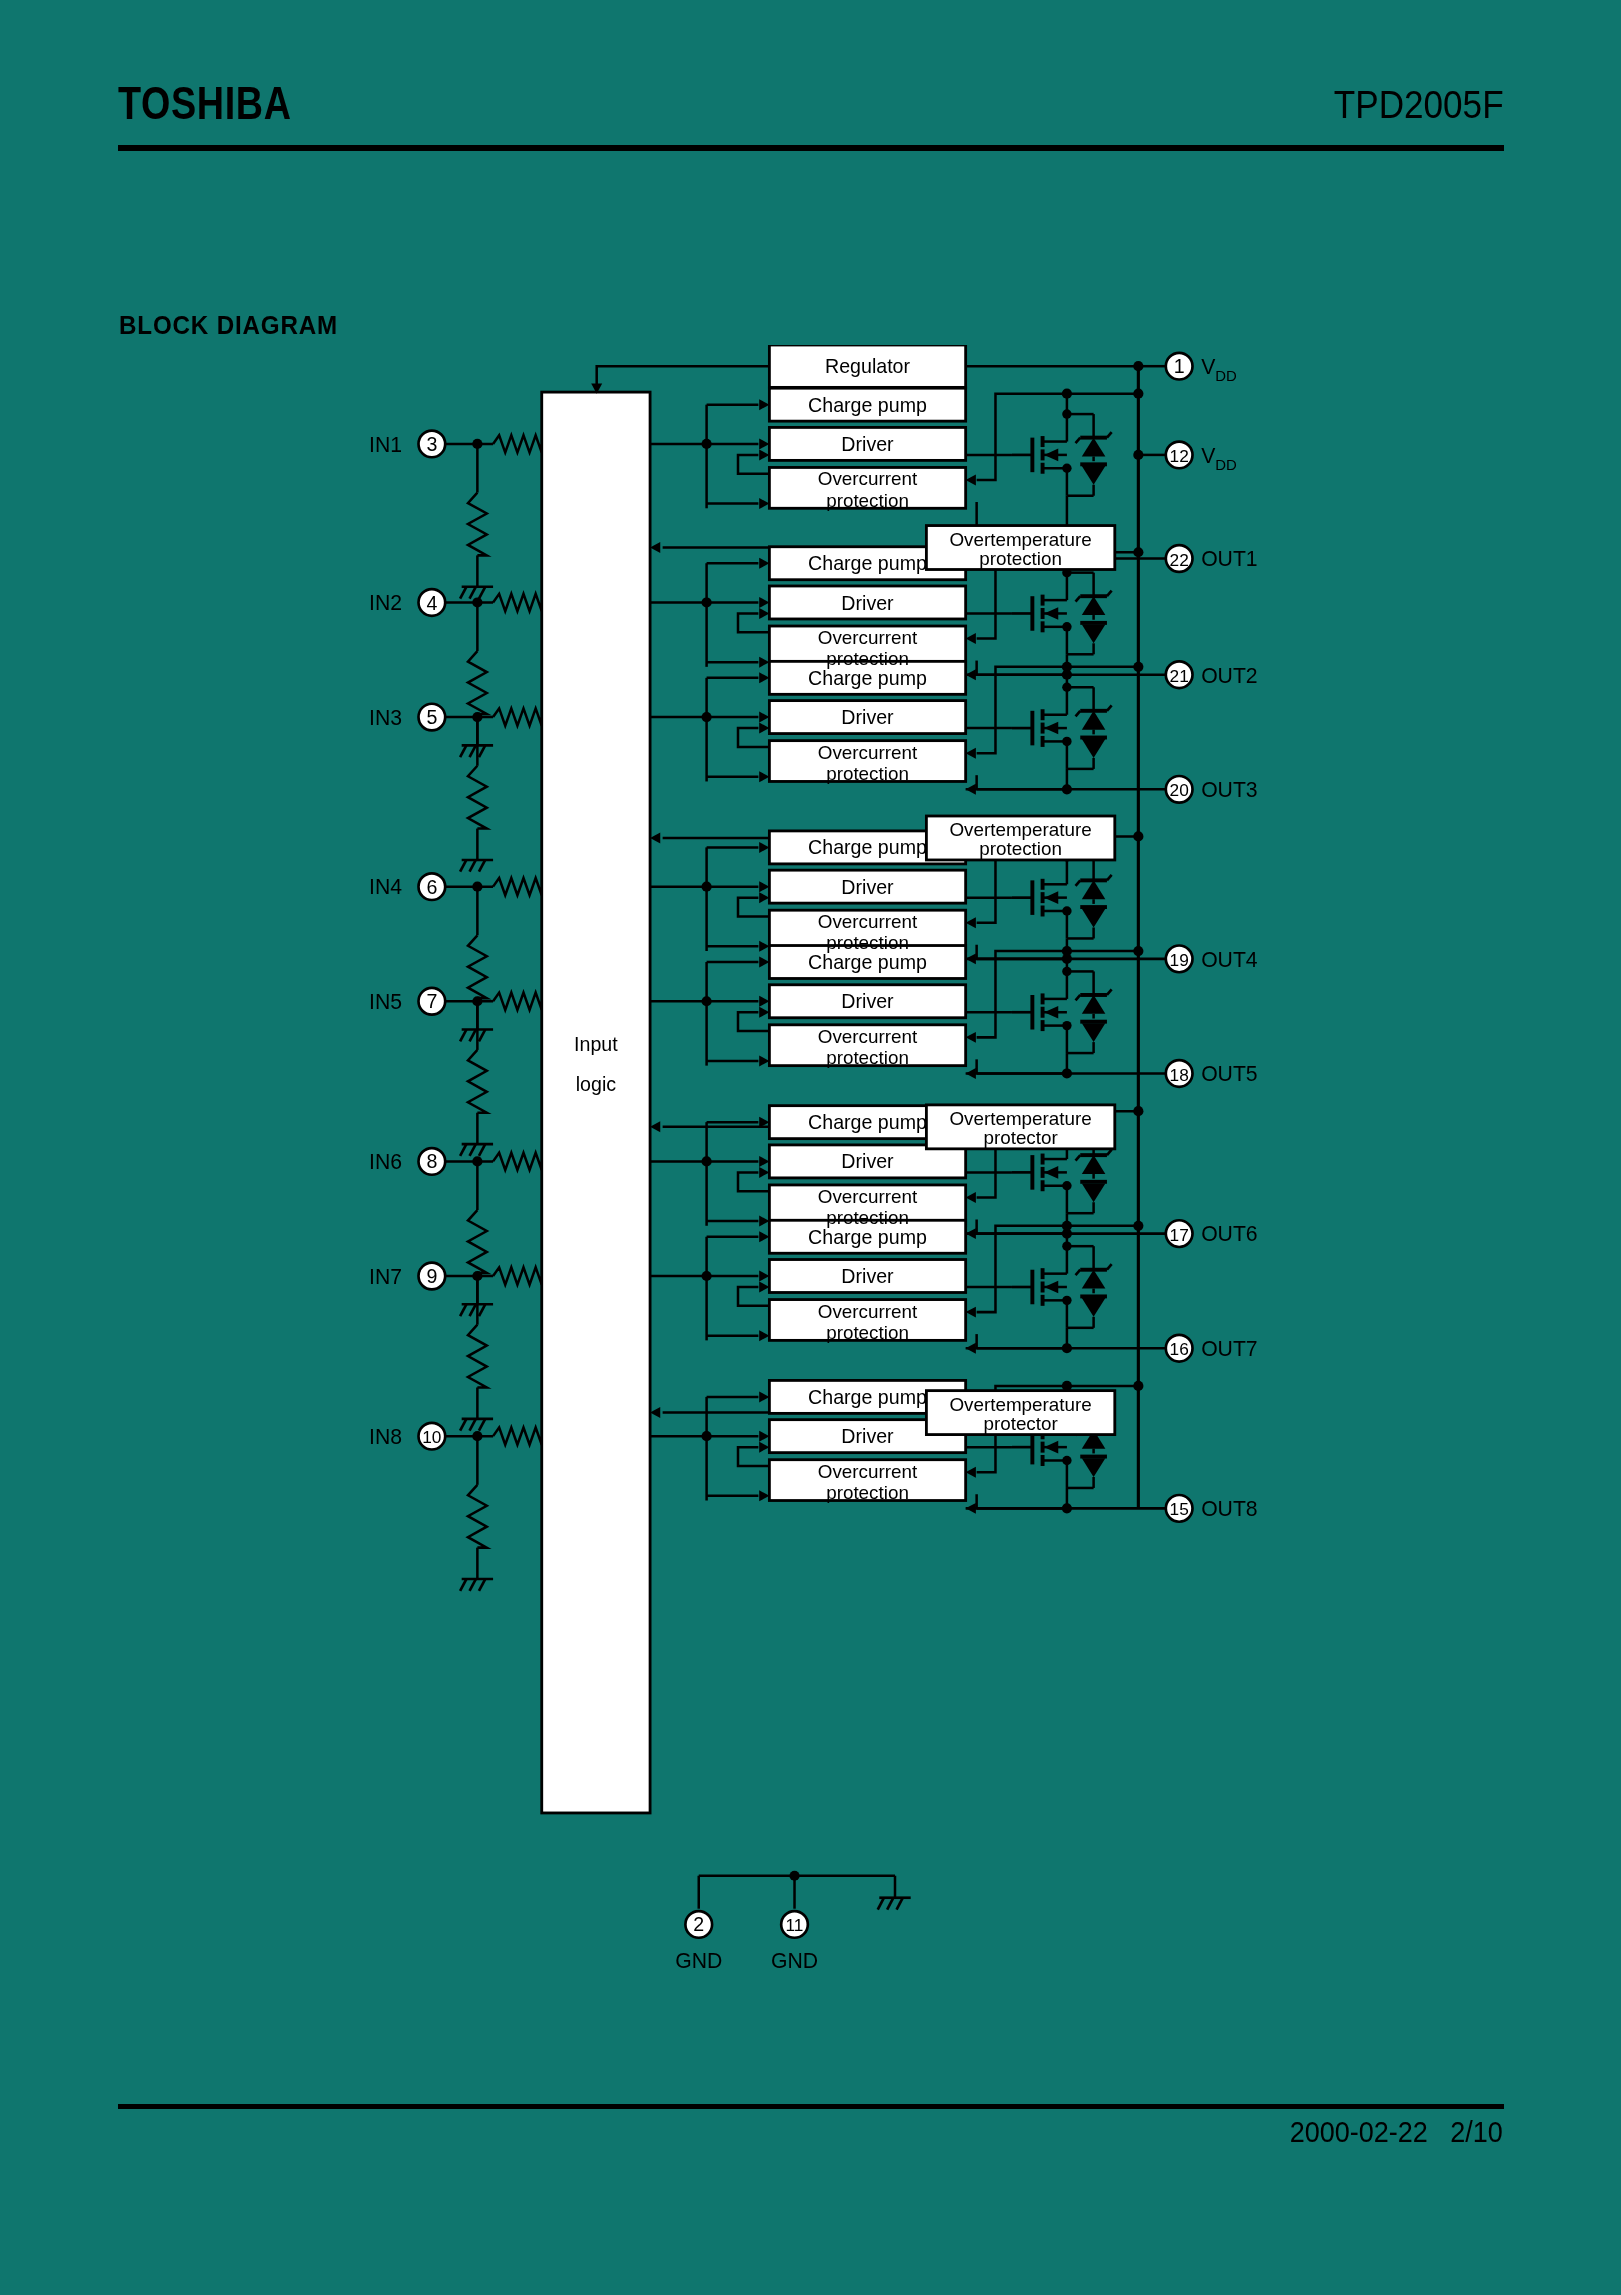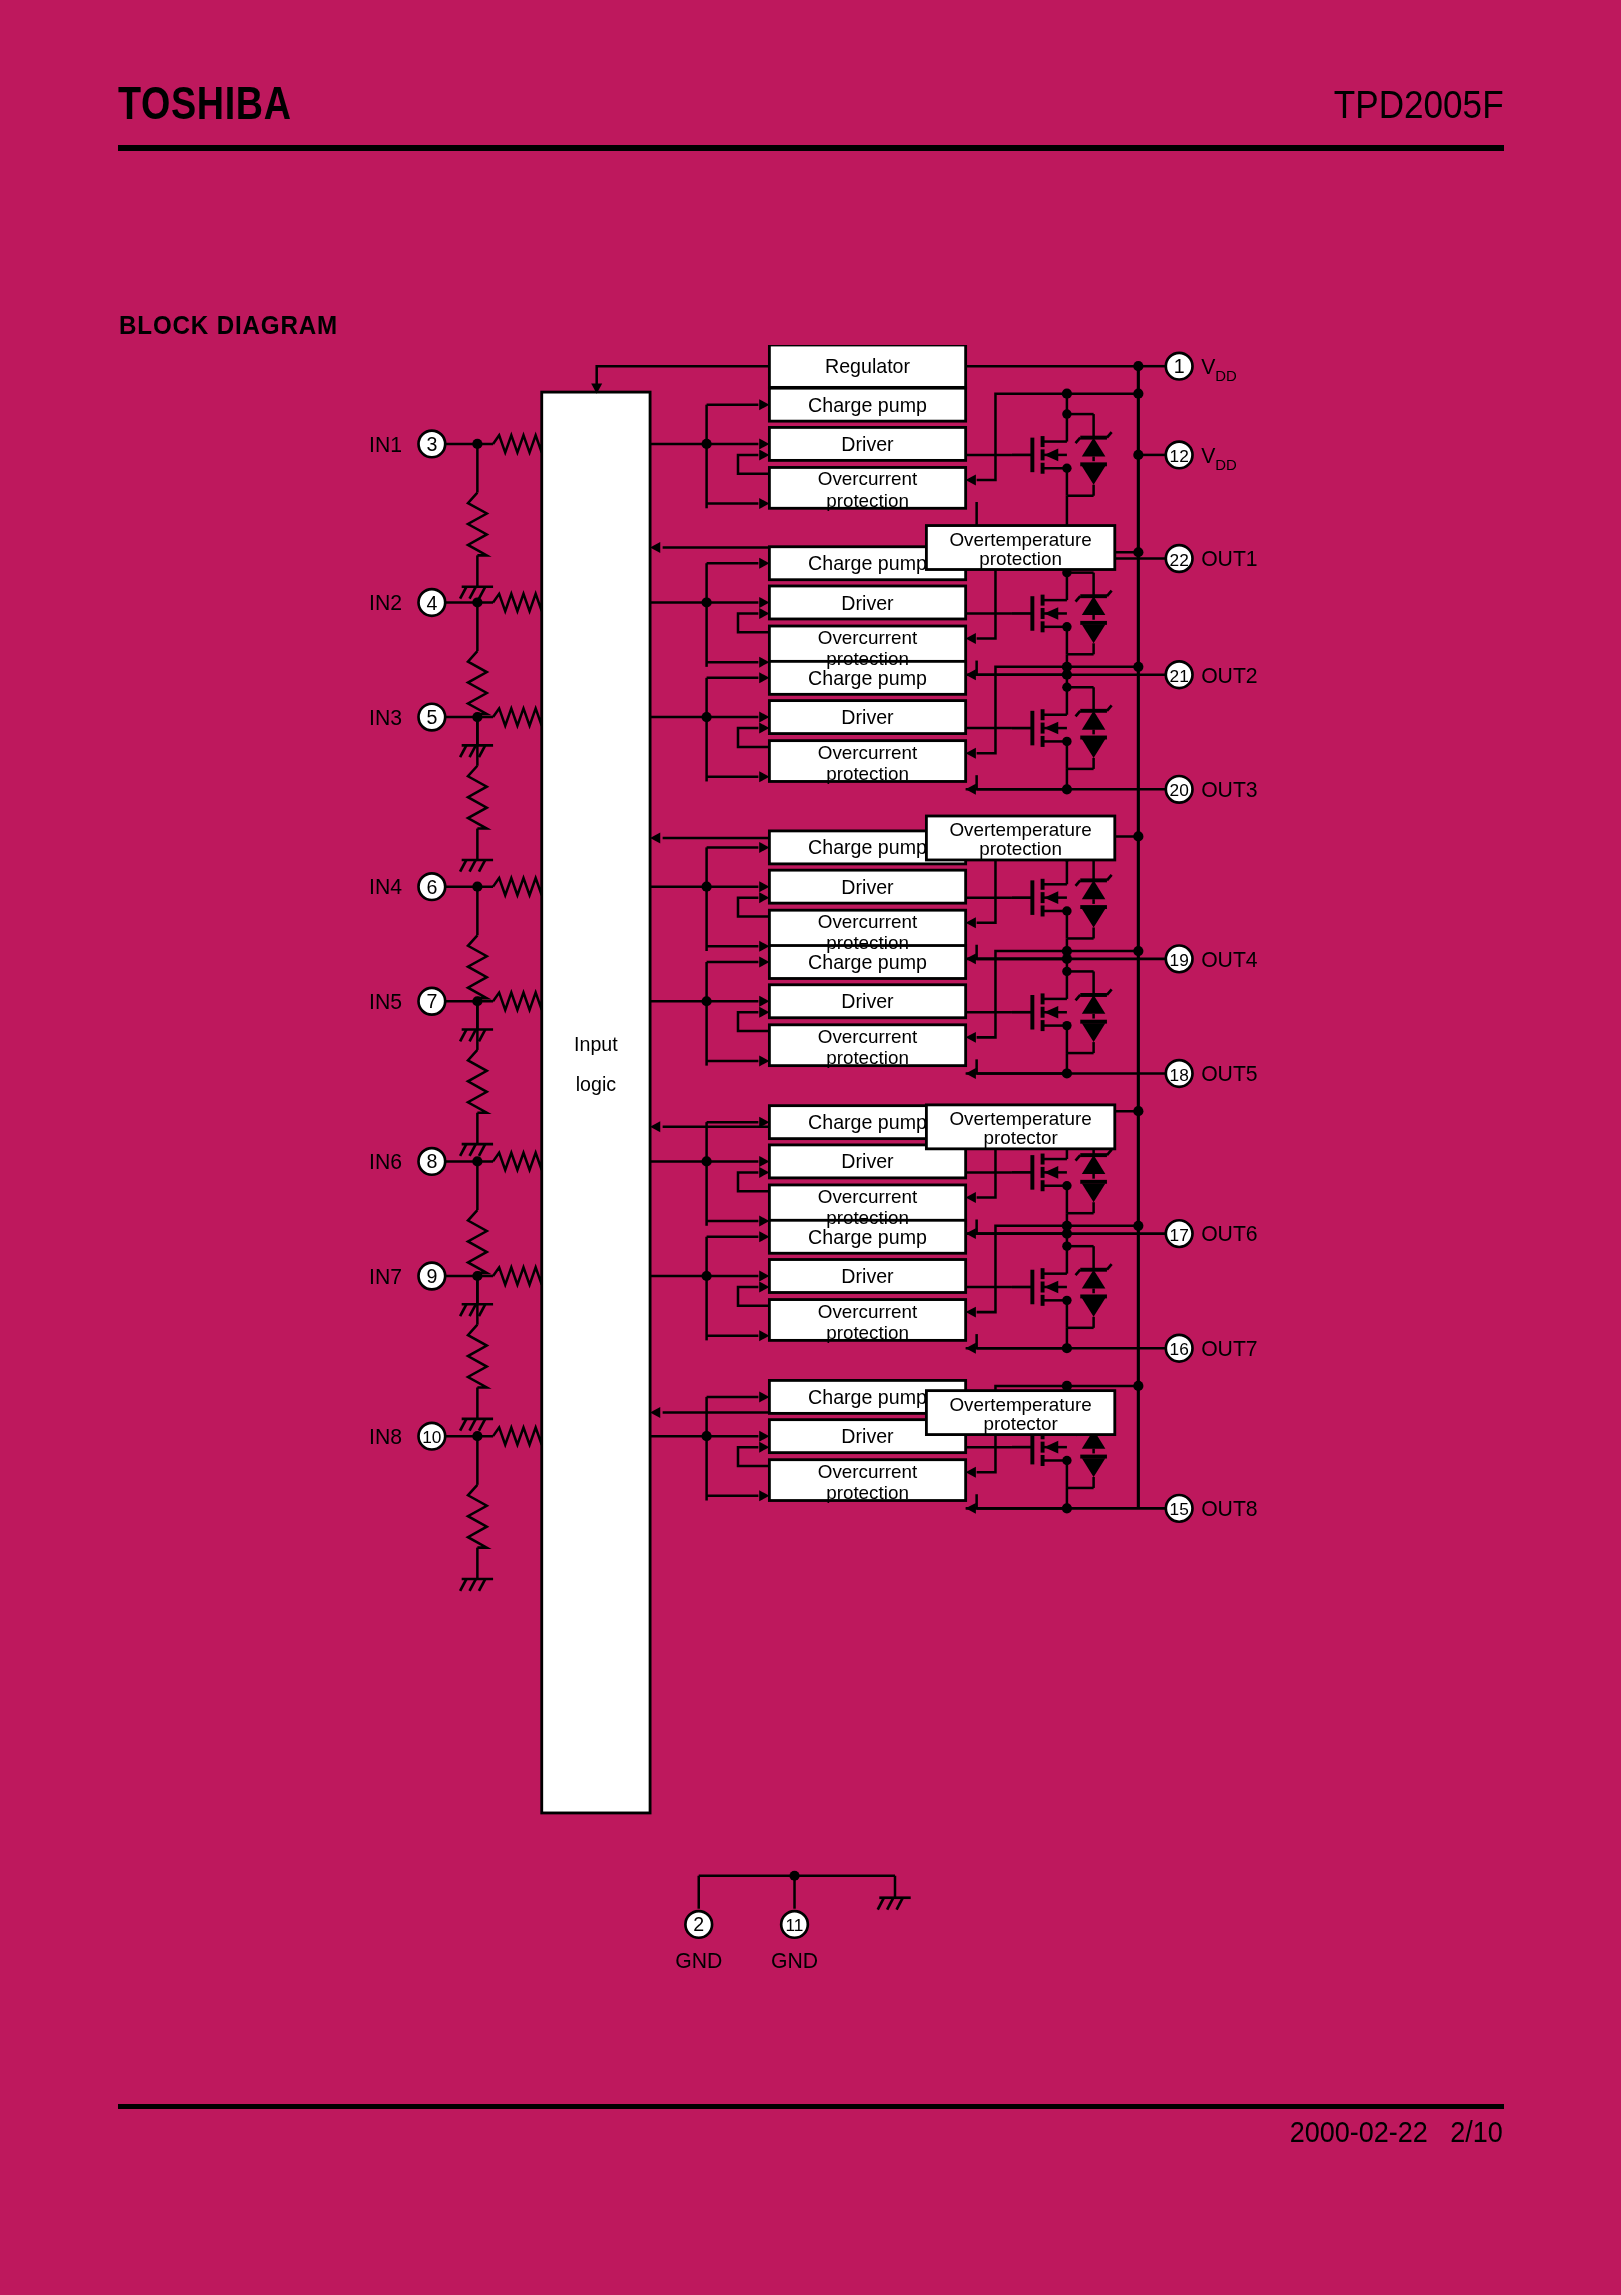--- a/index.html
+++ b/index.html
@@ -11,21 +11,21 @@
     width: 1622px;
     height: 2295px;
     font-family: "Liberation Sans", sans-serif;
     color: #000000;
     position: relative;
     overflow: hidden;
   }
   .page {
     position: absolute;
     inset: 0;
-    background: #be185d;
+    background: #0f766e;
   }
 
   
   .header {
     position: absolute;
     left: 118px;
     top: 79px;
     width: 1386px;
     height: 71px;
   }

